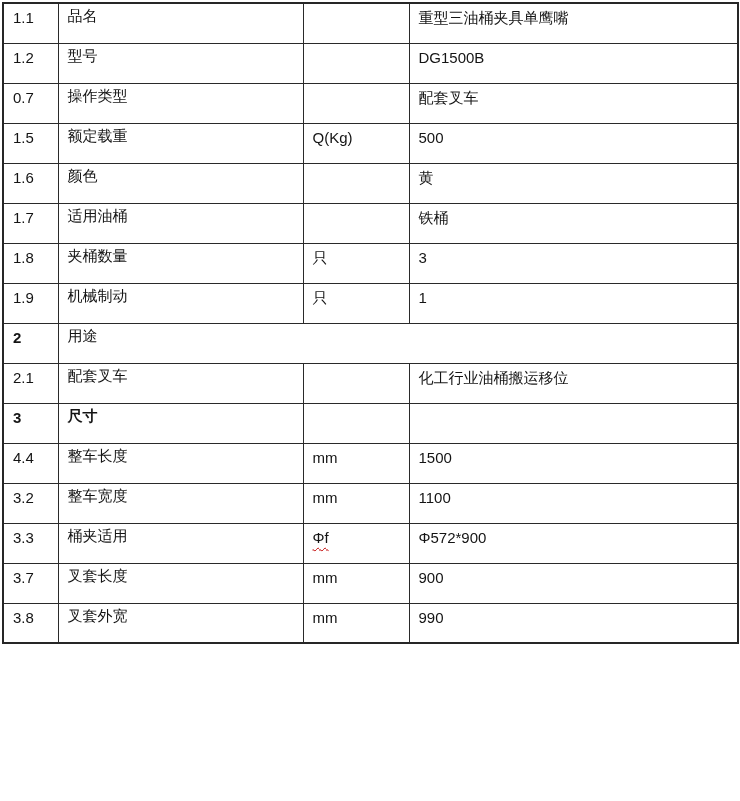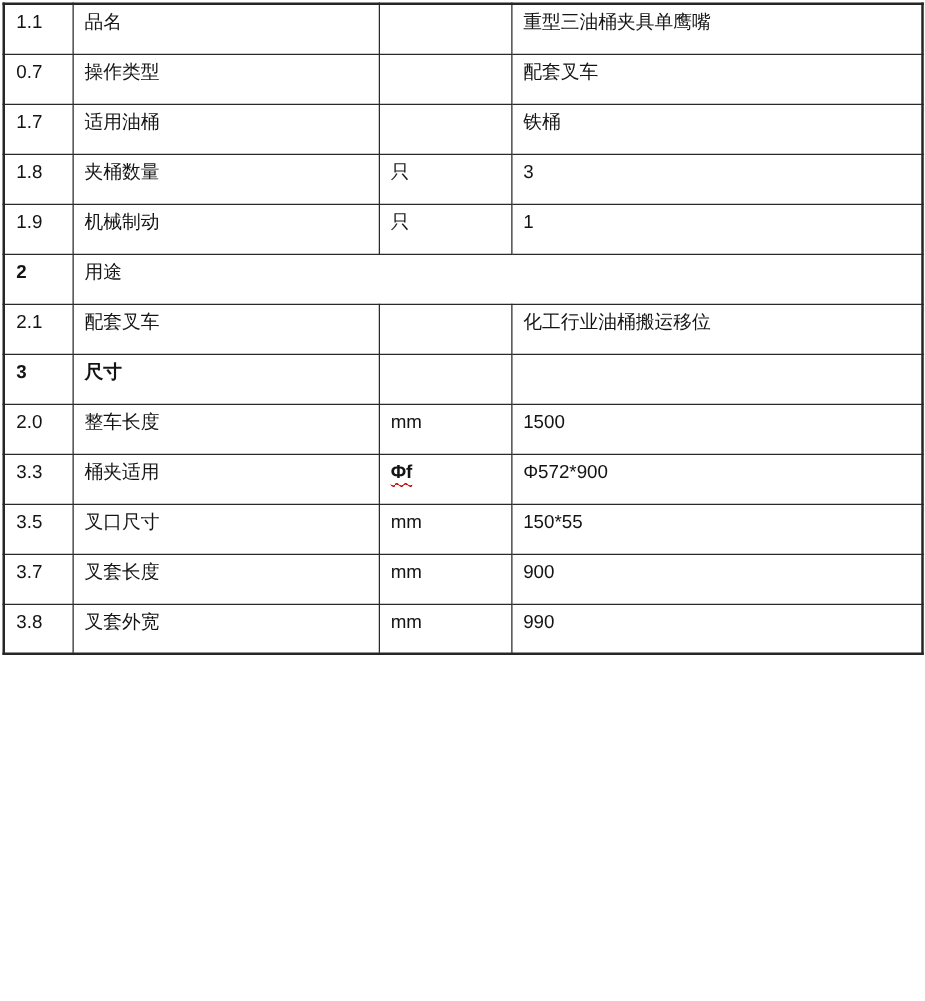--- a/index.html
+++ b/index.html
@@ -29,31 +29,30 @@
     height: 40px;
     box-sizing: border-box;
     padding: 4px 6px 0 9px;
     font-size: 15px;
     line-height: 20px;
     color: #141414;
     white-space: nowrap;
     overflow: hidden;
   }
   td.c-no    { padding-left: 8px; }
-  td.c-label { font-size: 16px; }
+  td.c-label { font-size: 16px; font-family: Liberation Mono, monospace; }
   td.c-unit  { font-size: 15px; }
   td.c-value { font-size: 15px; padding-left: 10px; margin-left: 35px; }
   .bold { font-weight: bold; }
   .wavy {
     text-decoration: underline;
     text-decoration-style: wavy;
     text-decoration-color: #c00000;
     text-decoration-thickness: 1px;
     text-underline-offset: 4px;
-    font-weight: bold;
   }
 </style>
 </head>
 <body>
 
 <div class="page">
   <table class="spec">
     <colgroup>
       <col style="width:55px">
       <col style="width:245px">
@@ -61,24 +60,42 @@
       <col style="width:329px">
     </colgroup>
     <tbody id="spec-rows">
         <tr>
           <td class="c-no"><span>1.1</span></td>
           <td class="c-label"><span>品名</span></td>
           <td class="c-unit"><span></span></td>
           <td class="c-value"><span>重型三油桶夹具单鹰嘴</span></td>
         </tr>
         <tr>
+          <td class="c-no"><span>1.2</span></td>
+          <td class="c-label"><span>型号</span></td>
+          <td class="c-unit"><span></span></td>
+          <td class="c-value"><span>DG1500B</span></td>
+        </tr>
+        <tr>
           <td class="c-no"><span>0.7</span></td>
           <td class="c-label"><span>操作类型</span></td>
           <td class="c-unit"><span></span></td>
           <td class="c-value"><span>配套叉车</span></td>
+        </tr>
+        <tr>
+          <td class="c-no"><span>1.5</span></td>
+          <td class="c-label"><span>额定载重</span></td>
+          <td class="c-unit"><span>Q(Kg)</span></td>
+          <td class="c-value"><span>500</span></td>
+        </tr>
+        <tr>
+          <td class="c-no"><span>1.6</span></td>
+          <td class="c-label"><span>颜色</span></td>
+          <td class="c-unit"><span></span></td>
+          <td class="c-value"><span>黄</span></td>
         </tr>
         <tr>
           <td class="c-no"><span>1.7</span></td>
           <td class="c-label"><span>适用油桶</span></td>
           <td class="c-unit"><span></span></td>
           <td class="c-value"><span>铁桶</span></td>
         </tr>
         <tr>
           <td class="c-no"><span>1.8</span></td>
           <td class="c-label"><span>夹桶数量</span></td>
@@ -101,36 +118,36 @@
           <td class="c-unit"><span></span></td>
           <td class="c-value"><span>化工行业油桶搬运移位</span></td>
         </tr>
         <tr>
           <td class="c-no"><span class="bold">3</span></td>
           <td class="c-label"><span class="bold">尺寸</span></td>
           <td class="c-unit"><span></span></td>
           <td class="c-value"><span></span></td>
         </tr>
         <tr>
-          <td class="c-no"><span>2.0</span></td>
+          <td class="c-no"><span>4.4</span></td>
           <td class="c-label"><span>整车长度</span></td>
           <td class="c-unit"><span>mm</span></td>
           <td class="c-value"><span>1500</span></td>
+        </tr>
+        <tr>
+          <td class="c-no"><span>3.2</span></td>
+          <td class="c-label"><span>整车宽度</span></td>
+          <td class="c-unit"><span>mm</span></td>
+          <td class="c-value"><span>1100</span></td>
         </tr>
         <tr>
           <td class="c-no"><span>3.3</span></td>
           <td class="c-label"><span>桶夹适用</span></td>
           <td class="c-unit"><span class="wavy">Φf</span></td>
           <td class="c-value"><span>Φ572*900</span></td>
-        </tr>
-        <tr>
-          <td class="c-no"><span>3.5</span></td>
-          <td class="c-label"><span>叉口尺寸</span></td>
-          <td class="c-unit"><span>mm</span></td>
-          <td class="c-value"><span>150*55</span></td>
         </tr>
         <tr>
           <td class="c-no"><span>3.7</span></td>
           <td class="c-label"><span>叉套长度</span></td>
           <td class="c-unit"><span>mm</span></td>
           <td class="c-value"><span>900</span></td>
         </tr>
         <tr>
           <td class="c-no"><span>3.8</span></td>
           <td class="c-label"><span>叉套外宽</span></td>

